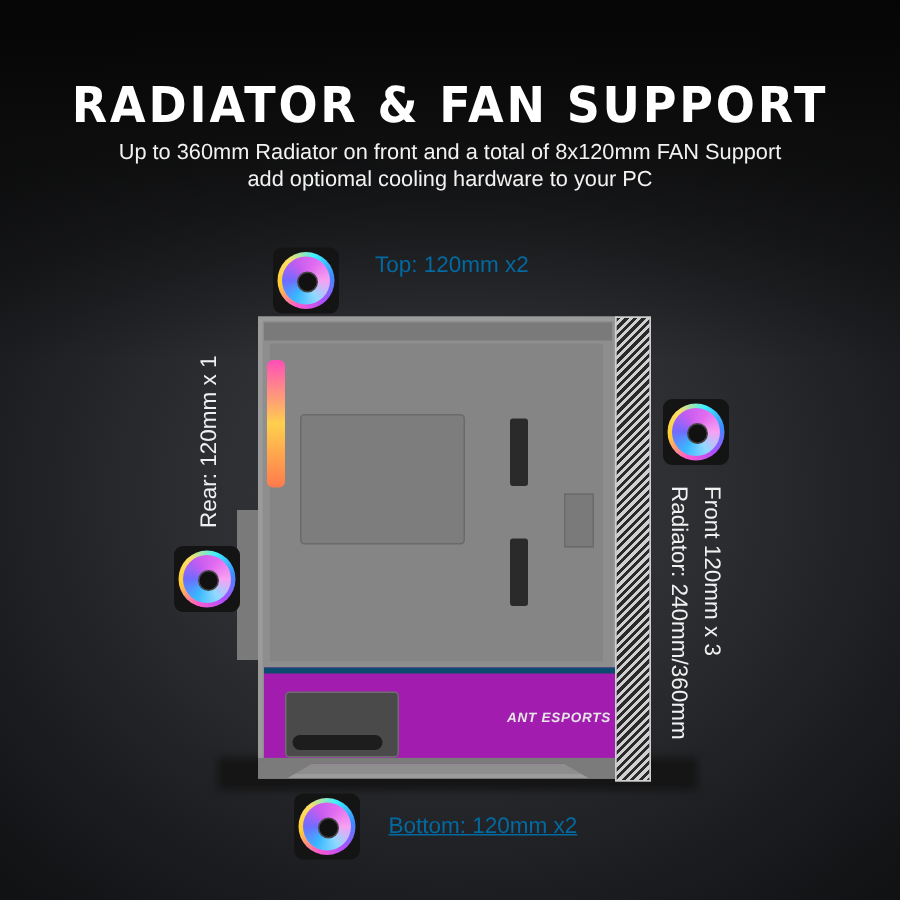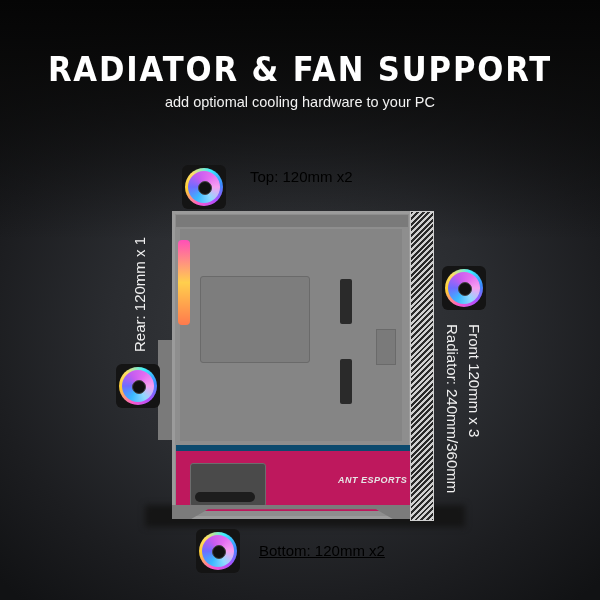--- a/index.html
+++ b/index.html
@@ -3,54 +3,55 @@
 <meta charset="utf-8">
 <style>
   html,body{margin:0;padding:0;}
   body{width:600px;height:600px;overflow:hidden;position:relative;
     background:radial-gradient(ellipse 70% 60% at 50% 55%, #3a3c40 0%, #2a2c30 45%, #1c1d20 75%, #111214 100%);
     font-family:"Liberation Sans","DejaVu Sans",sans-serif;color:#fff;}
   .vignette{position:absolute;inset:0;background:linear-gradient(180deg,#050505 0%,rgba(10,10,10,0.85) 14%,rgba(0,0,0,0) 40%);pointer-events:none;}
   .title{position:absolute;top:50px;left:0;width:600px;text-align:center;font-family:"DejaVu Sans",sans-serif;
     font-weight:bold;font-size:33px;letter-spacing:2px;color:#fff;transform:scaleX(0.93);}
   .subtitle{position:absolute;top:93px;left:0;width:600px;text-align:center;font-size:14.5px;line-height:18px;color:#f2f2f2;}
-  .label{position:absolute;font-size:15px;line-height:22px;color:#000000;white-space:nowrap;}
+  .label{position:absolute;font-size:15px;line-height:22px;color:#0369a1;white-space:nowrap;}
   .vlabel{position:absolute;font-size:15px;line-height:20px;color:#f0f0f0;white-space:nowrap;transform-origin:0 0;}
   
   .fan{position:absolute;width:44px;height:44px;border-radius:6px;background:#141414;}
   .fan .ring{position:absolute;left:3px;top:3px;width:38px;height:38px;border-radius:50%;
     background:conic-gradient(from 200deg,#ff5acb,#ffcc33,#ffe066,#3cf0ff,#3a8cff,#b04dff,#ff5acb);}
   .fan .blades{position:absolute;left:6px;top:6px;width:32px;height:32px;border-radius:50%;
     background:conic-gradient(from 30deg,#e36cf0,#f7a0f2,#8fd9ff,#39b8ff,#6f6cff,#c45cf0,#e36cf0);}
   .fan .hub{position:absolute;left:16px;top:16px;width:12px;height:12px;border-radius:50%;background:#111;border:1px solid #444;}
   
   .case{position:absolute;left:172px;top:211px;width:240px;height:308px;background:#8e8e8e;}
   .case .frame{position:absolute;left:0;top:0;width:240px;height:308px;border:3px solid #9b9b9b;box-sizing:border-box;}
   .case .topbar{position:absolute;left:4px;top:4px;width:232px;height:12px;background:#7a7a7a;}
   .case .inner{position:absolute;left:8px;top:18px;width:222px;height:212px;background:#858585;}
   .case .cutout{position:absolute;left:20px;top:47px;width:108px;height:85px;background:#7d7d7d;border:1px solid #6a6a6a;border-radius:3px;}
   .case .slot{position:absolute;background:#2a2a2a;border-radius:2px;}
-  .case .shroud{position:absolute;left:4px;top:234px;width:249px;height:60px;background:#be185d;border-top:6px solid #0c4a6e;}
+  .case .shroud{position:absolute;left:4px;top:234px;width:249px;height:60px;background:#a21caf;border-top:4px solid #0c4a6e;}
   .case .psuwin{position:absolute;left:14px;top:12px;width:74px;height:42px;background:#4a4a4a;border:1px solid #6d6d6d;border-radius:3px;}
   .case .psuwin .cable{position:absolute;left:4px;bottom:4px;width:60px;height:10px;background:#1d1d1d;border-radius:6px;}
   .case .logo{position:absolute;left:162px;top:24px;font-size:9px;font-weight:bold;color:#e6e6e6;letter-spacing:0.5px;font-style:italic;}
   .case .foot{position:absolute;left:0;top:294px;width:240px;height:14px;background:#7b7b7b;clip-path:polygon(0 0,100% 0,100% 100%,92% 100%,85% 30%,15% 30%,8% 100%,0 100%);}
   .front{position:absolute;left:410px;top:211px;width:24px;height:310px;background:#b3b3b3;border:1px solid #cfcfcf;box-sizing:border-box;
     background-image:repeating-linear-gradient(135deg,#2a2a2a 0 2px,#d0d0d0 2px 4px);}
   .shadow{position:absolute;left:145px;top:505px;width:320px;height:22px;background:#151515;filter:blur(3px);}
   .rearfan{position:absolute;left:178px;top:240px;width:12px;height:85px;background:linear-gradient(180deg,#ff4fb8,#ffcf4d,#ff7a4d);border-radius:4px;}
   .rearbracket{position:absolute;left:158px;top:340px;width:14px;height:100px;background:#7a7a7a;}
 </style>
 </head>
 <body>
 
 <div class="vignette"></div>
 
 <div class="title">RADIATOR &amp; FAN SUPPORT</div>
 <div class="subtitle">
+  <div>Up to 360mm Radiator on front and a total of 8x120mm FAN Support</div>
   <div>add optiomal cooling hardware to your PC</div>
 </div>
 
 <div class="fan" style="left:182px;top:165px;">
   <div class="ring"></div>
     <div class="blades"></div>
     <div class="hub"></div>
 </div>
 <div class="label" style="left:250px;top:166px;">
   <div>Top: 120mm x2</div>

